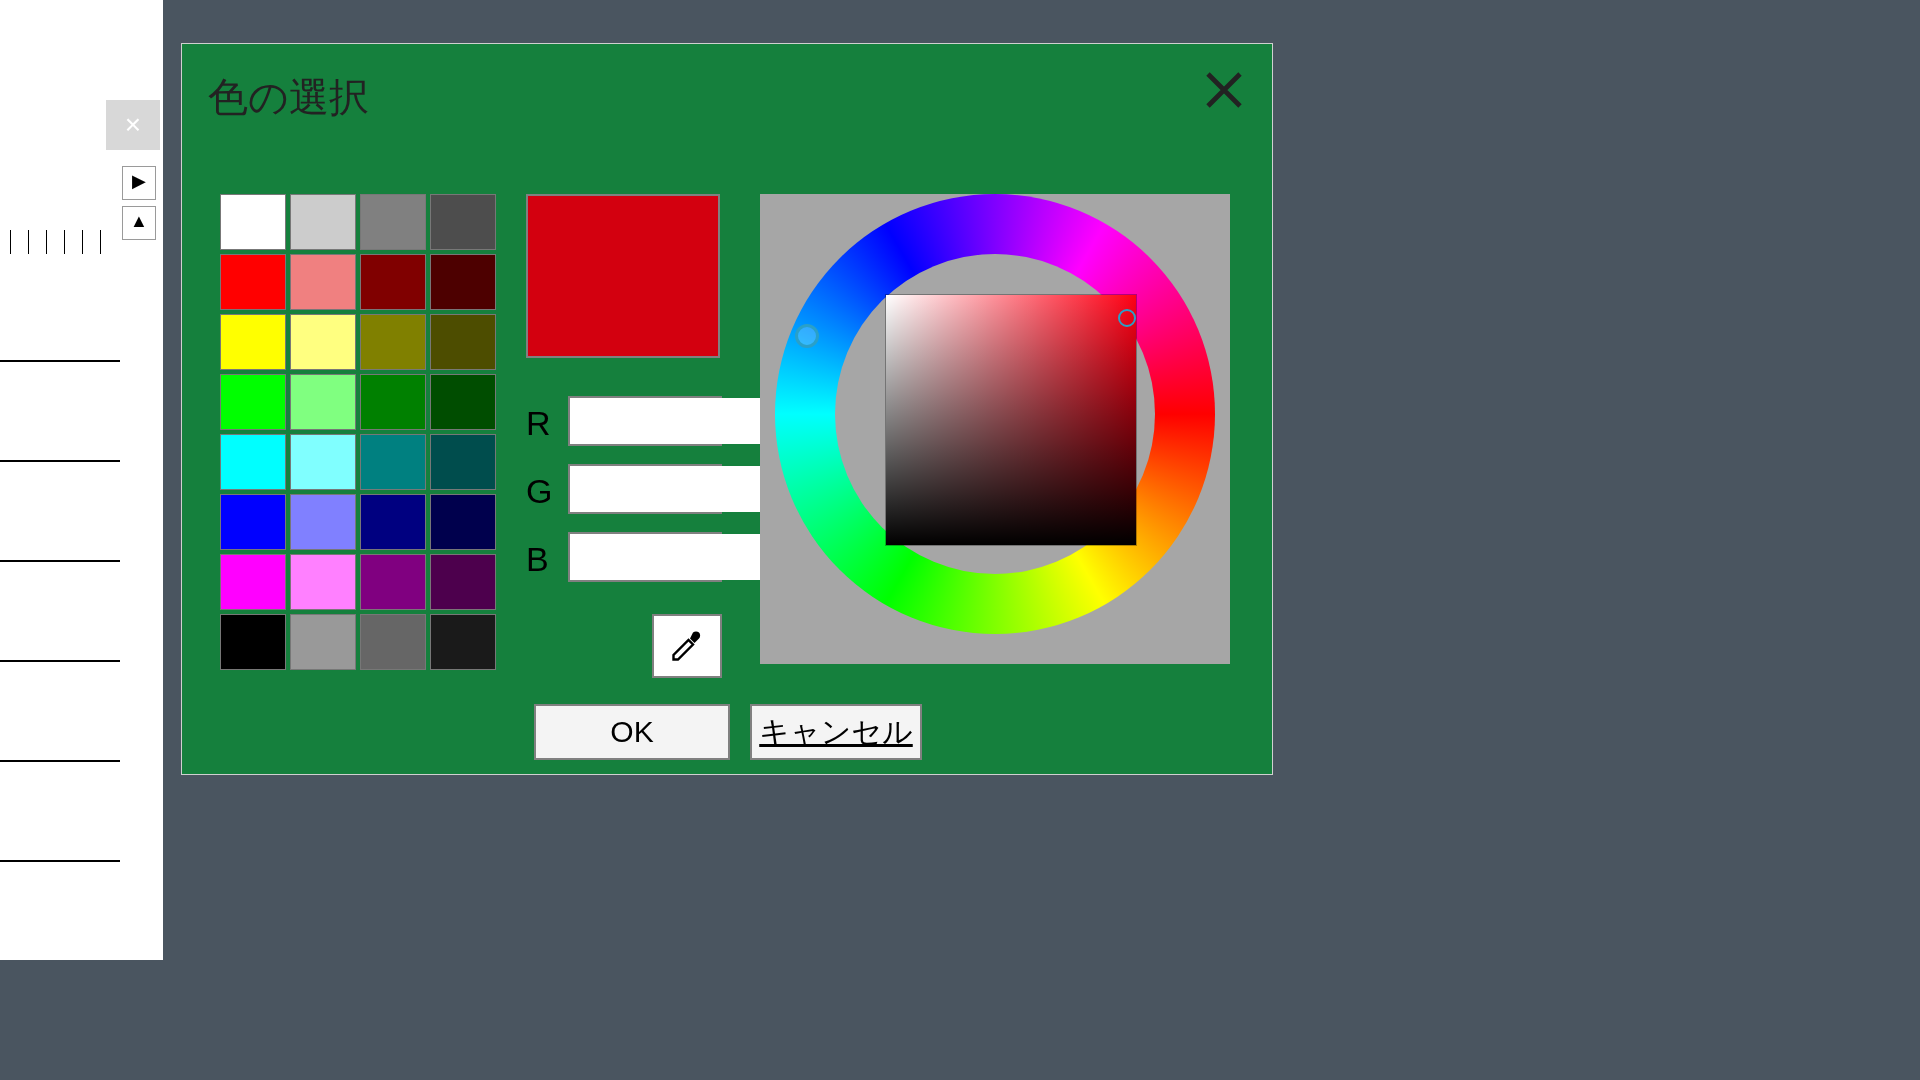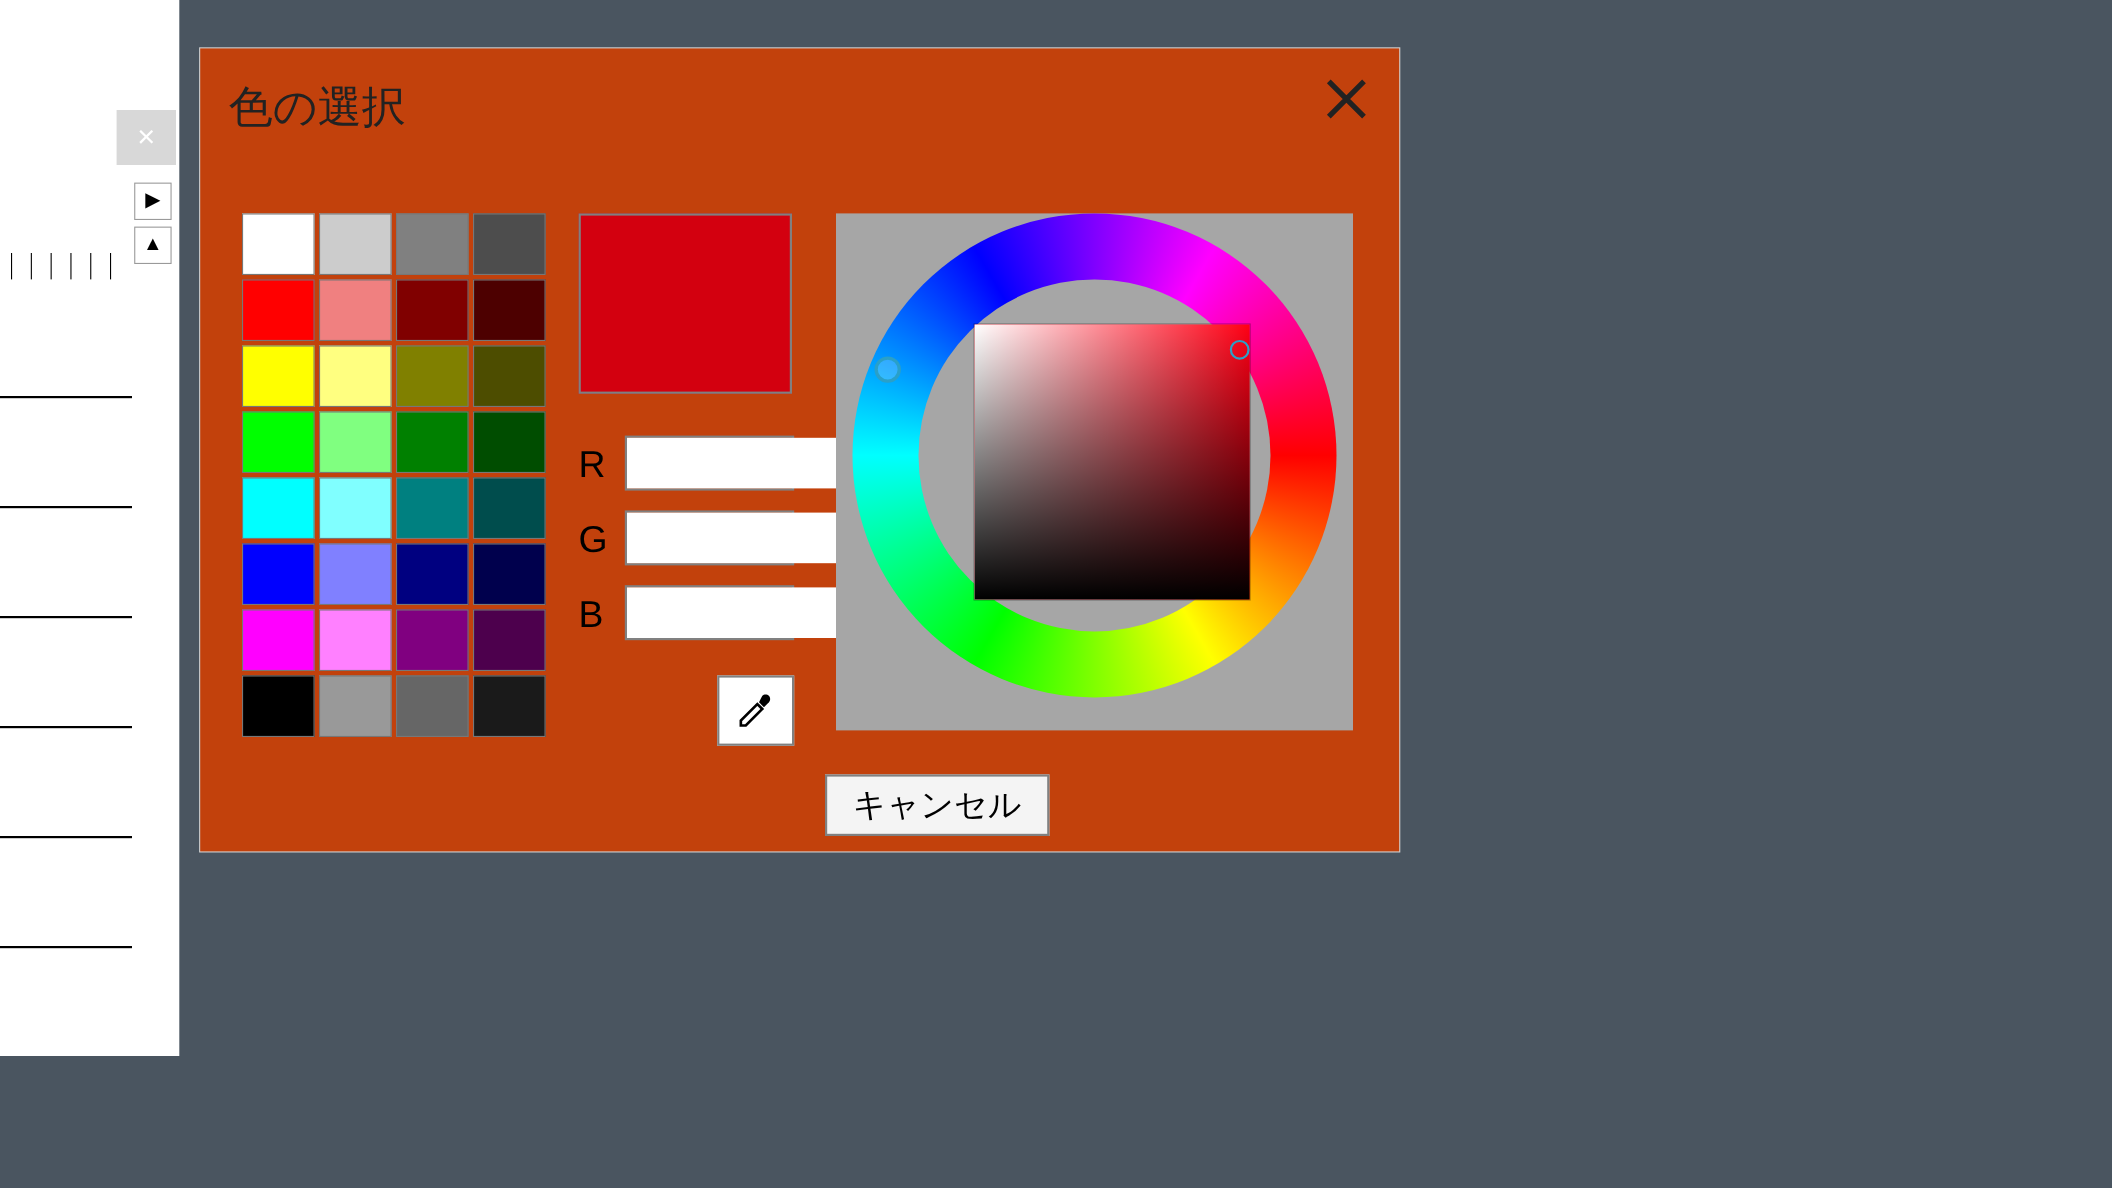--- a/index.html
+++ b/index.html
@@ -11,21 +11,21 @@
   .parent-ruler .tick{position:absolute;top:30px;width:1px;height:24px;background:#000;}
   .parent-hline{position:absolute;left:0;width:120px;height:0;border-top:2px solid #000;}
   .parent-tab{position:absolute;left:106px;top:100px;width:54px;height:50px;background:#d8d8d8;color:#fff;font-size:28px;text-align:center;line-height:50px;}
   .parent-arrowbtn{position:absolute;width:32px;height:32px;background:#fff;border:1px solid #9a9a9a;font-size:18px;line-height:28px;text-align:center;}
 
   .parent-top-strip{position:absolute;left:163px;top:0;width:1280px;height:44px;background:#ffffff;border-left:3px solid #ccc;}
   .parent-top-btn{position:absolute;left:200px;top:-18px;width:415px;height:40px;border:2px solid #808080;background:#f0f0f0;font-size:32px;text-align:center;}
   .parent-rgb{position:absolute;left:655px;top:-14px;font-size:34px;color:#222;letter-spacing:2px;}
 
   
-  .dialog{position:absolute;left:182px;top:44px;width:1090px;height:730px;background:#c2410c;box-shadow:0 0 0 1px #d0d0d0;}
+  .dialog{position:absolute;left:182px;top:44px;width:1090px;height:730px;background:#15803d;box-shadow:0 0 0 1px #d0d0d0;}
   .dlg-title{position:absolute;left:26px;top:26px;font-size:40px;color:#222;}
   .dlg-close{position:absolute;right:24px;top:22px;width:48px;height:48px;cursor:pointer;}
   .dlg-close svg{width:48px;height:48px;}
 
   
   .swatches{position:absolute;left:38px;top:150px;display:grid;grid-template-columns:repeat(4,66px);grid-auto-rows:56px;gap:4px 4px;}
   .swatch{border:1px solid #777;cursor:pointer;}
 
   
   .preview{position:absolute;left:344px;top:150px;width:190px;height:160px;border:2px solid #808080;}
@@ -53,21 +53,21 @@
   .sv-box{position:absolute;left:125px;top:100px;width:250px;height:250px;border:1px solid rgba(0,0,0,.3);}
   .sv-box .base{position:absolute;inset:0;}
   .sv-box .white{position:absolute;inset:0;background:linear-gradient(to right,#fff,rgba(255,255,255,0));}
   .sv-box .black{position:absolute;inset:0;background:linear-gradient(to bottom,rgba(0,0,0,0),#000);}
   .ring-cursor{position:absolute;width:18px;height:18px;border:3px solid #2aa0c8;border-radius:50%;background:rgba(255,255,255,.2);}
   .sv-cursor{position:absolute;width:14px;height:14px;border:2px solid #2aa0c8;border-radius:50%;transform:rotate(45deg);}
 
   
   .btn{position:absolute;top:660px;height:56px;border:2px solid #808080;background:#f4f4f4;font-size:30px;cursor:pointer;}
   .btn-ok{left:352px;width:196px;}
-  .btn-cancel{left:568px;width:204px;}
+  .btn-cancel{left:568px;width:172px;text-decoration:underline;}
 </style>
 </head>
 <body>
 
 <div id="stage">
 
   <div class="parent-panel">
     <div class="parent-tab">×</div>
     <div class="parent-arrowbtn" style="left:122px;top:166px">▶</div>
     <div class="parent-arrowbtn" style="left:122px;top:206px">▲</div>
@@ -176,16 +176,17 @@
       <div class="wheel-hole"></div>
       <div class="sv-box">
         <div class="base" id="sv-base" style="background: rgb(255, 0, 21);"></div>
         <div class="white"></div>
         <div class="black"></div>
         <div class="sv-cursor" style="left:232px;top:14px"></div>
       </div>
       <div class="ring-cursor" style="left:35px;top:130px"></div>
     </div>
 
+    <button class="btn btn-ok">OK</button>
     <button class="btn btn-cancel">キャンセル</button>
   </div>
 
 </div>
 
 </body></html>

